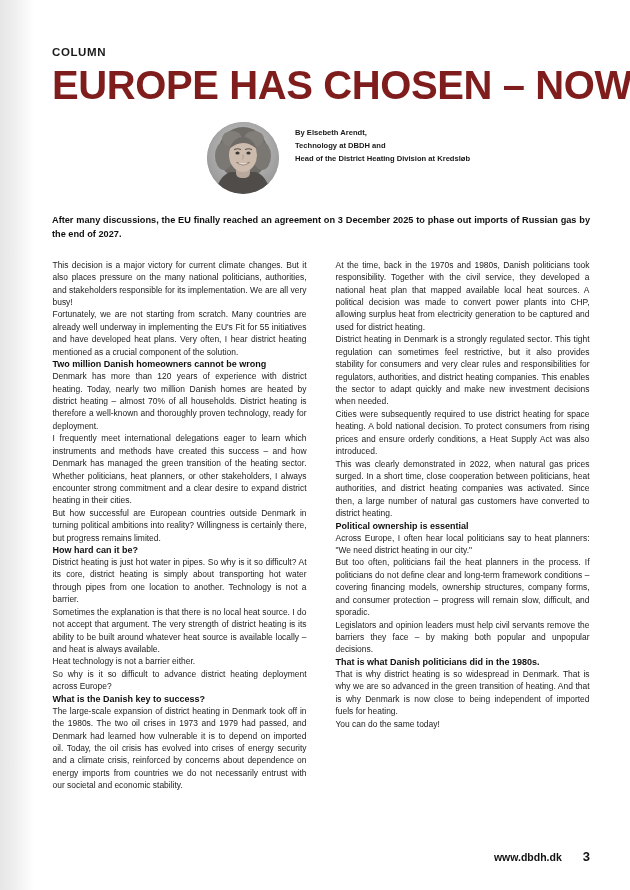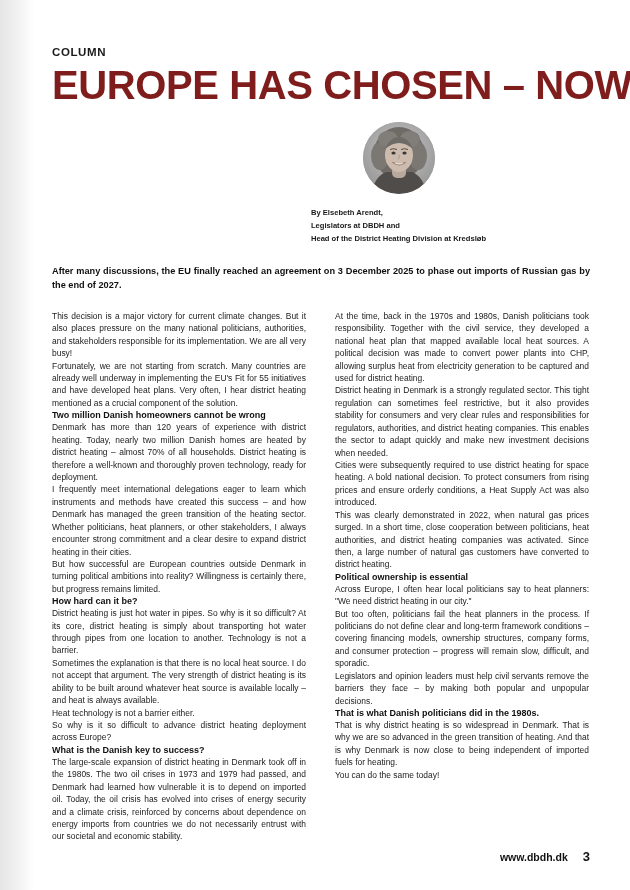--- a/index.html
+++ b/index.html
@@ -46,25 +46,23 @@
     line-height: 1.02;
     font-weight: 700;
     letter-spacing: -0.4px;
     color: #7f1d1d;
     white-space: nowrap;
   }
 
   
   .byline-block {
     display: flex;
-    align-items: center;
-    gap: 8px;
+    gap: 16px;
     margin-top: 16px;
     padding-left: 155px;
-    flex-direction: column;
   }
 
   .avatar {
     width: 72px;
     height: 72px;
     border-radius: 50%;
     overflow: hidden;
     flex: 0 0 auto;
     background: #9a9a9a;
     position: relative;
@@ -87,20 +85,21 @@
     line-height: 1.52;
     color: #111111;
     text-align: justify;
   }
 
   
   .columns {
     margin-top: 17px;
     display: flex;
     gap: 29px;
+    justify-content: center;
   }
   .col { width: 254px; }
 
   .col p {
     font-size: 8.45px;
     line-height: 1.47;
     color: #1c1c1c;
     text-align: justify;
     text-justify: inter-word;
   }
@@ -114,21 +113,21 @@
     text-align: left;
   }
 
   
   .footer {
     position: absolute;
     right: 40px;
     bottom: 26px;
     display: flex;
     align-items: baseline;
-    gap: 15px;
+    gap: 21px;
   }
   .footer-url {
     font-size: 10.5px;
     font-weight: 700;
     color: #111111;
   }
   .footer-page {
     font-size: 13px;
     font-weight: 700;
     color: #111111;
@@ -181,21 +180,21 @@
 
           <path d="M30 40.5 q6 4.4 12 0" stroke="#8d7a6e" stroke-width="1.4" fill="none" stroke-linecap="round"></path>
           <path d="M31 41.2 q5 2.6 10 0" fill="#efe8e2"></path>
 
           <path d="M22 27 q5 -12 14 -12 q9 0 14 12 q-7 -6 -14 -6 q-7 0 -14 6 Z" fill="#6e6a66"></path>
         </g>
       </svg>
     </div>
     <div class="byline-text">
       <div>By Elsebeth Arendt,</div>
-      <div>Legislators at DBDH and</div>
+      <div>Technology at DBDH and</div>
       <div>Head of the District Heating Division at Kredsløb</div>
     </div>
   </div>
 
   <p class="lede">After many discussions, the EU finally reached an agreement on 3 December 2025 to phase out imports of Russian gas by the end of 2027.</p>
 
   <div class="columns">
     <div class="col" id="left-col">
         <p>This decision is a major victory for current climate changes. But it also places pressure on the many national politicians, authorities, and stakeholders responsible for its implementation. We are all very busy!</p>
         <p>Fortunately, we are not starting from scratch. Many countries are already well underway in implementing the EU's Fit for 55 initiatives and have developed heat plans. Very often, I hear district heating mentioned as a crucial component of the solution.</p>

